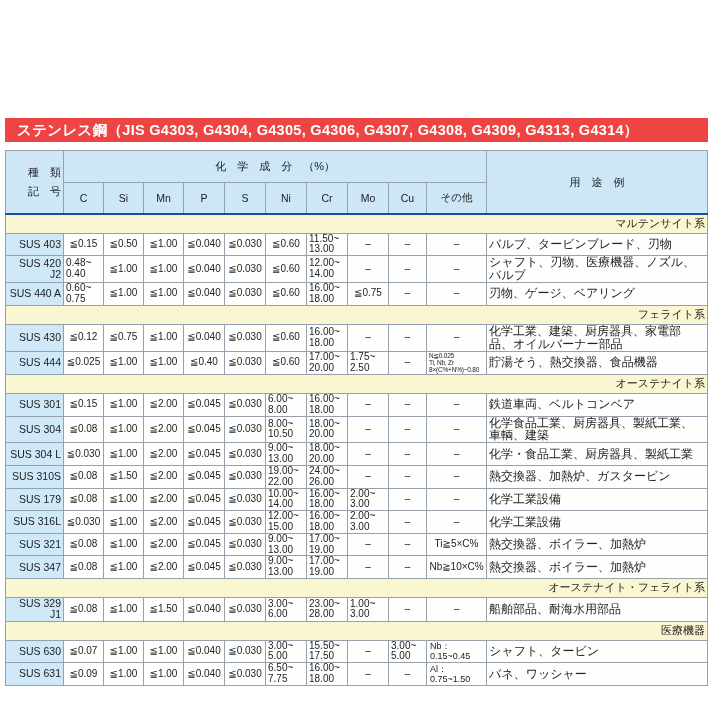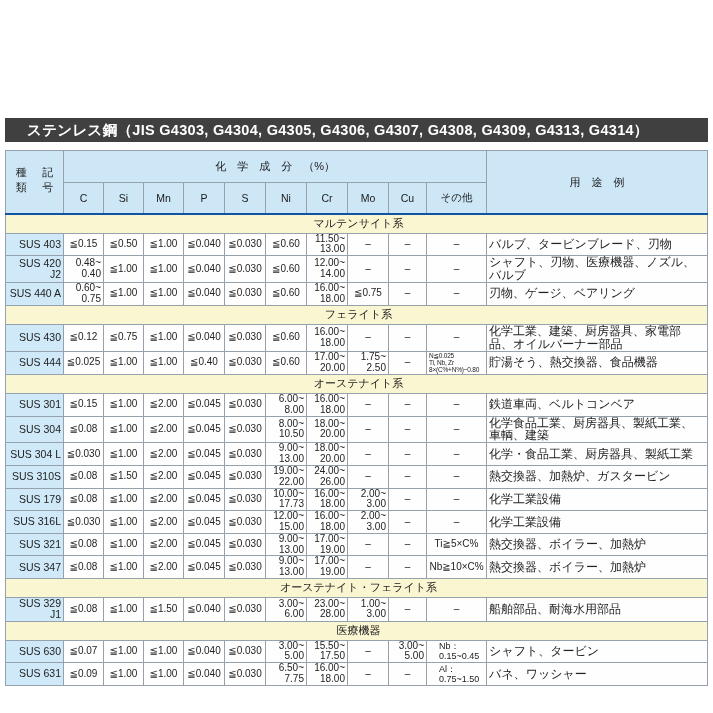--- a/index.html
+++ b/index.html
@@ -8,26 +8,26 @@
     width: 713px; height: 713px;
     background: #ffffff;
     font-family: "Liberation Sans", "DejaVu Sans", sans-serif;
     color: #222222;
   }
   .page { position: relative; width: 713px; height: 713px; overflow: hidden; }
 
   .title-bar {
     position: absolute; left: 5px; top: 118px;
     width: 703px; height: 24px;
-    background: #404040;
+    background: #ef4444;
     color: #ffffff;
     font-weight: bold;
     font-size: 14.5px;
     line-height: 24px;
-    padding-left: 22px;
+    padding-left: 12px;
     letter-spacing: 0.3px;
     white-space: nowrap;
   }
 
   table.spec-table {
     position: absolute; left: 5px; top: 150px;
     width: 703px;
     border-collapse: collapse;
     table-layout: fixed;
     font-size: 10px;
@@ -46,43 +46,43 @@
     background: #cde7f6;
     font-weight: normal;
     font-size: 11px;
     height: 21px;
     text-align: center;
     color: #1a1a1a;
   }
   thead tr.chem-row th { font-size: 10.5px; }
   thead { border-bottom: 2px solid #1253a4; }
   th.grade-head { padding: 0 7px; }
-  .grade-head-inner { display: flex; justify-content: space-between; height: 38px; padding: 2px 0; }
+  .grade-head-inner { display: flex; flex-direction: column; justify-content: space-between; height: 38px; padding: 2px 0; align-items: flex-end; }
   .grade-head-inner span { display: flex; justify-content: space-between; }
 
   tbody tr { height: 20px; }
   tbody tr.section-row { height: 19px; }
   tr.section-row td {
     background: #faf6d2;
-    text-align: center;
+    text-align: right;
     padding-left: 6px;
     font-size: 11px;
     color: #222222;
   }
   tbody td { background: #fefefe; text-align: center; line-height: 1.08; }
   td.grade {
     background: #cfe9f8;
     text-align: right;
     padding-left: 6px;
     font-size: 10.5px;
     white-space: nowrap;
   }
-  td.num.range { text-align: right; padding-right: 2px; }
+  td.num.range { text-align: left; padding-right: 13px; }
   td.other { font-size: 10px; }
-  td.other.multi { text-align: left; padding-left: 12px; font-size: 9px; line-height: 1.15; }
+  td.other.multi { text-align: left; padding-left: 3px; font-size: 9px; line-height: 1.15; }
   td.other.tiny { text-align: left; padding-left: 2px; font-size: 6.5px; line-height: 1.15; letter-spacing: -0.2px; }
   td.usage { text-align: left; padding-left: 6px; white-space: nowrap; font-size: 12px; }
 </style>
 </head>
 <body>
 
 <div class="page">
 
   <div class="title-bar">
     <span>ステンレス鋼（JIS G4303, G4304, G4305, G4306, G4307, G4308, G4309, G4313, G4314）</span>
@@ -282,21 +282,21 @@
           <td class="usage">熱交換器、加熱炉、ガスタービン</td>
         </tr>
         <tr>
           <td class="grade">SUS 179</td>
           <td class="num">≦0.08</td>
           <td class="num">≦1.00</td>
           <td class="num">≦2.00</td>
           <td class="num">≦0.045</td>
           <td class="num">≦0.030</td>
           <td class="num range">10.00~
-17.73</td>
+14.00</td>
           <td class="num range">16.00~
 18.00</td>
           <td class="num range">2.00~
 3.00</td>
           <td class="num">–</td>
           <td class="other">–</td>
           <td class="usage">化学工業設備</td>
         </tr>
         <tr>
           <td class="grade">SUS 316L</td>

